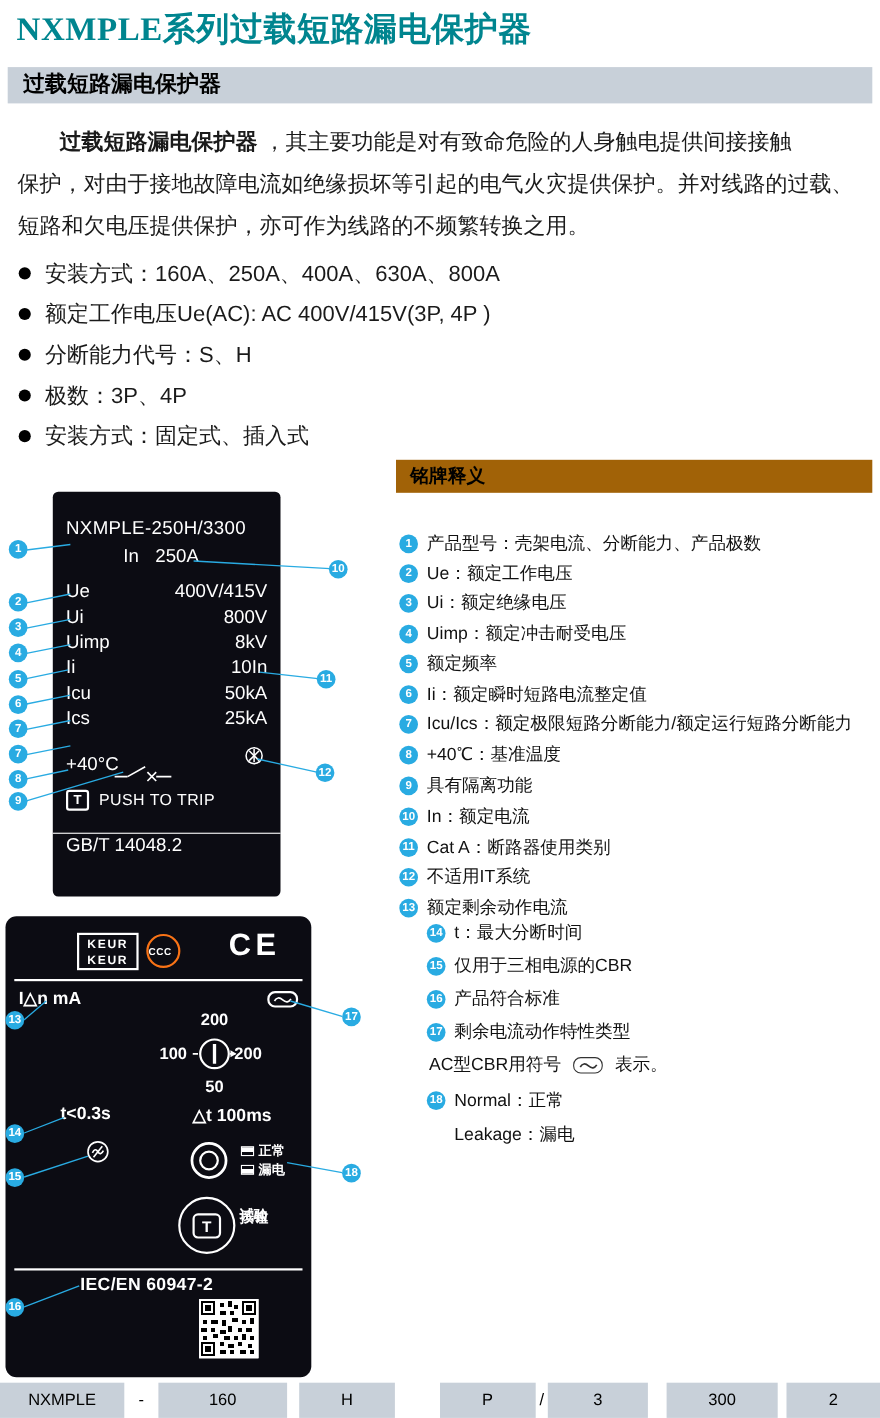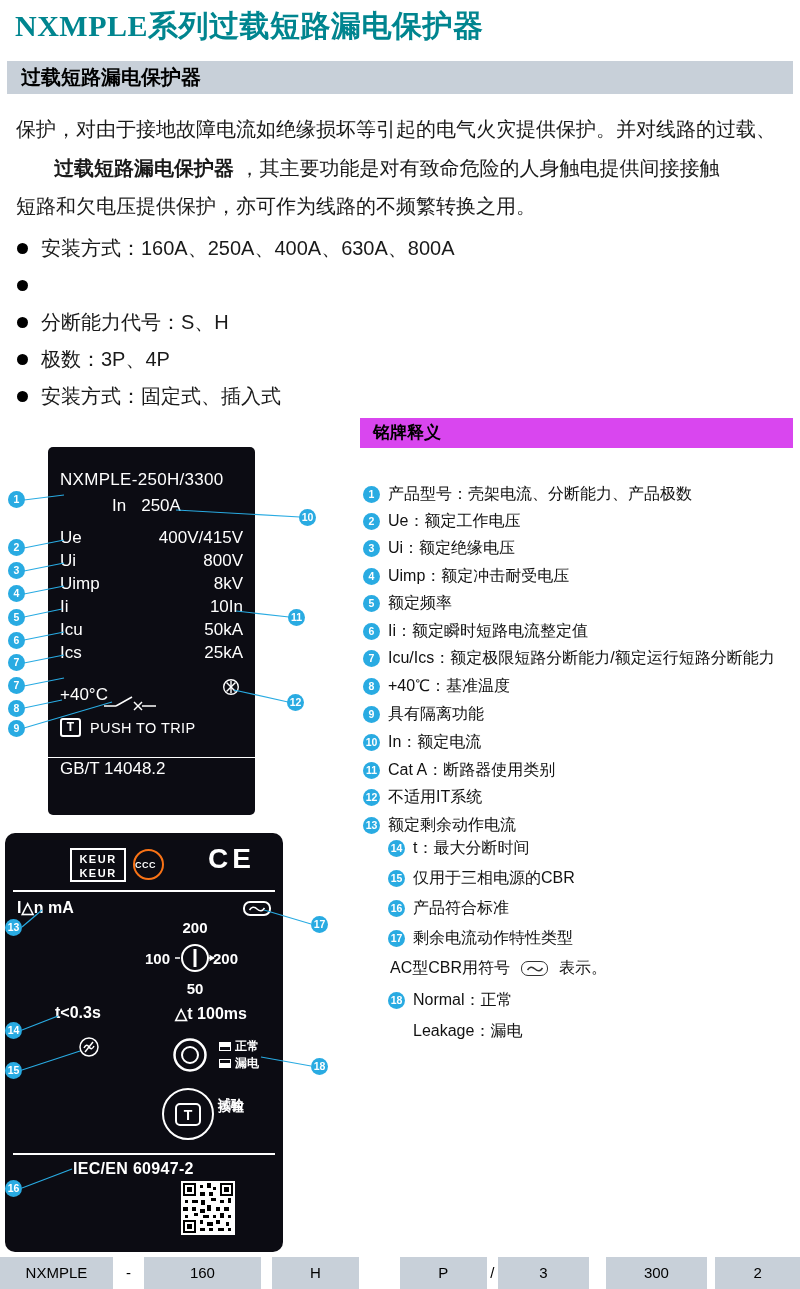--- a/index.html
+++ b/index.html
@@ -53,47 +53,48 @@
   .tb-outer{position:absolute;left:157px;top:255px;width:52px;height:52px;border:2.5px solid #fff;border-radius:50%;display:flex;align-items:center;justify-content:center}
   .tb-inner{width:26px;height:23px;border:2px solid #fff;border-radius:5px;font-size:14px;font-weight:bold;text-align:center;line-height:20px}
   .tb-lbl{position:absolute;font-size:13px}
   .tb-l1{left:213px;top:263px}
   .tb-l2{left:213px;top:265px}
   .p2-div2{position:absolute;left:8px;right:8px;top:320px;border-top:2px solid #fff}
   .p2-std{position:absolute;left:68px;top:327px;font-size:16px;letter-spacing:.3px}
   .qr{position:absolute;left:176px;top:348px;width:54px;height:54px;background:#fff}
   .co{position:absolute;width:17px;height:17px;border-radius:50%;background:#29abe2;color:#fff;font-size:10.5px;font-weight:bold;text-align:center;line-height:17.5px;z-index:6}
   .leaders{position:absolute;left:0;top:0;z-index:5;pointer-events:none}
-  .legend-header{position:absolute;left:360px;top:418px;width:433px;height:30px;background:#d946ef;font-size:17px;font-weight:bold;line-height:30px;padding-left:13px;color:#000}
+  .legend-header{position:absolute;left:360px;top:418px;width:433px;height:30px;background:#a16207;font-size:17px;font-weight:bold;line-height:30px;padding-left:13px;color:#000}
   .lg{position:absolute;display:flex;align-items:center;gap:8px;white-space:nowrap;font-size:16px;color:#111;z-index:2}
   .badge{width:17px;height:17px;border-radius:50%;background:#29abe2;color:#fff;font-size:10.5px;font-weight:bold;text-align:center;line-height:17.5px;flex:0 0 auto}
   .wave-ib{display:inline-flex;width:27px;height:15px;border:1.5px solid #333;border-radius:7px;align-items:center;justify-content:center;margin:0 3px;background:#fff}
   .model-row{position:absolute;left:0;top:1257px;width:800px;height:32px;display:flex;font-size:15px;line-height:32px;text-align:center;color:#000;z-index:2}
   .mc{height:32px}
   .mc.g{background:#c8d0d9}
 </style>
 </head>
 <body>
 
 <h1 class="title">NXMPLE系列过载短路漏电保护器</h1>
 <div class="banner">过载短路漏电保护器</div>
 
 <div class="intro">
+  <div class="ln first"><b>过载短路漏电保护器</b><span> ，其主要功能是对有致命危险的人身触电提供间接接触</span></div>
   <div class="ln"><span>保护，对由于接地故障电流如绝缘损坏等引起的电气火灾提供保护。并对线路的过载、</span></div>
-  <div class="ln first"><b>过载短路漏电保护器</b><span> ，其主要功能是对有致命危险的人身触电提供间接接触</span></div>
   <div class="ln"><span>短路和欠电压提供保护，亦可作为线路的不频繁转换之用。</span></div>
 </div>
 
 <ul class="bullets">
   <li>
       <span class="dot"></span>
       <span>安装方式：160A、250A、400A、630A、800A</span>
     </li>
   <li>
       <span class="dot"></span>
+      <span>额定工作电压Ue(AC): AC 400V/415V(3P, 4P )</span>
     </li>
   <li>
       <span class="dot"></span>
       <span>分断能力代号：S、H</span>
     </li>
   <li>
       <span class="dot"></span>
       <span>极数：3P、4P</span>
     </li>
   <li>

